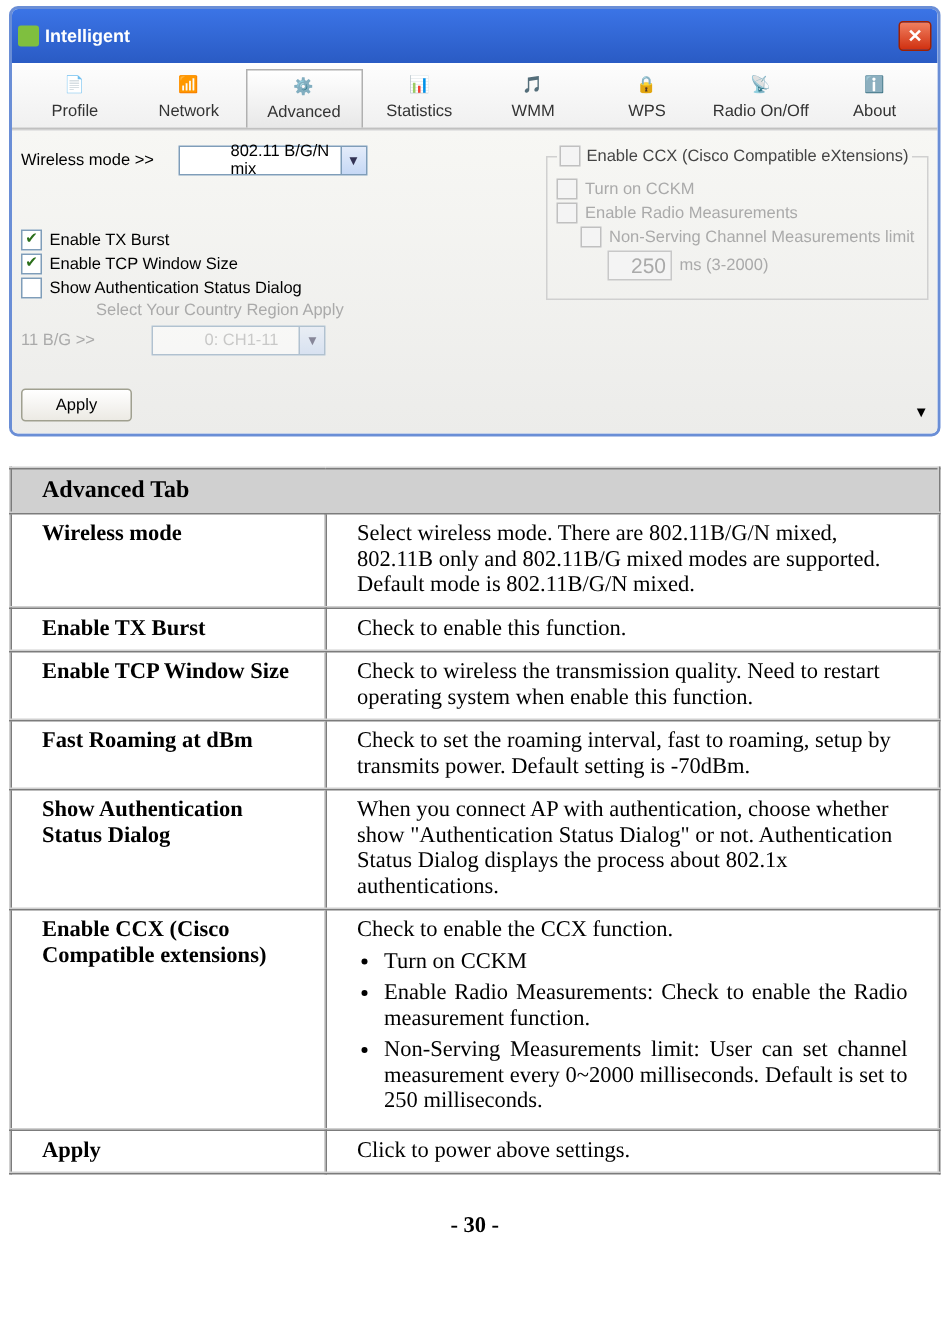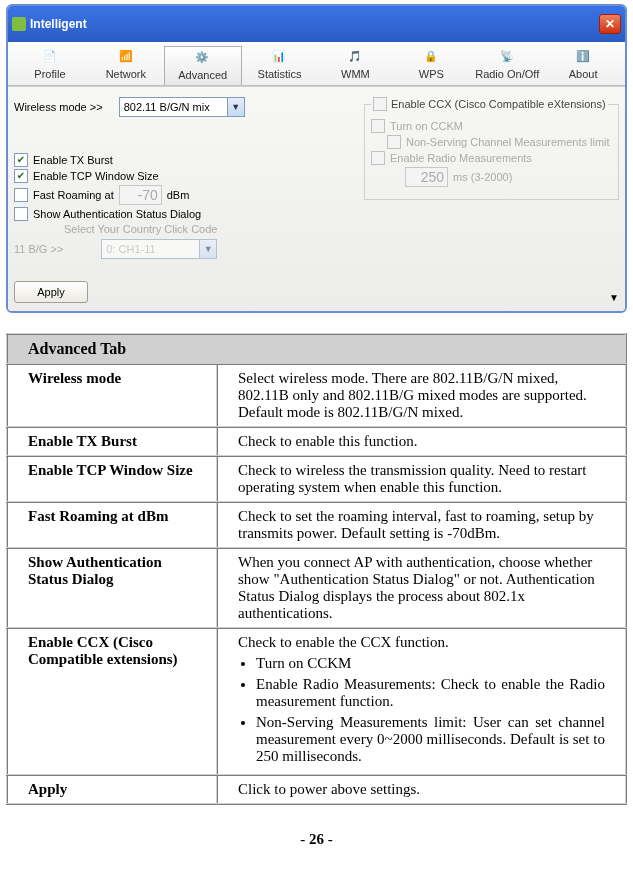--- a/index.html
+++ b/index.html
@@ -97,21 +97,21 @@
   .row label { white-space: nowrap; }
   .dropdown {
     display: inline-flex;
     align-items: center;
     background: #fff;
     border: 1px solid #7f9db9;
     height: 18px;
     font-size: 11px;
     padding-left: 4px;
   }
-  .dropdown .dd-text { flex:1; }
+  .dropdown .dd-text { flex:1;margin-left:30px; }
   .dropdown .dd-arrow {
     width: 16px; height: 100%;
     background: linear-gradient(to bottom,#e4ecfa,#c6d8f5);
     border-left: 1px solid #7f9db9;
     display:flex;align-items:center;justify-content:center;
     color:#335;
     font-size:9px;
   }
   .two-col {
     display: flex;
@@ -276,30 +276,24 @@
           <div class="checkbox-row">
             <span class="cb">✔</span>
             <span>Enable TX Burst</span>
           </div>
           <div class="checkbox-row">
             <span class="cb">✔</span>
             <span>Enable TCP Window Size</span>
           </div>
           <div class="checkbox-row">
             <span class="cb"></span>
-            <span>Fast Roaming at</span>
-            <input class="input-sm" value="-70" style="">
-            <span>dBm</span>
-          </div>
-          <div class="checkbox-row">
-            <span class="cb"></span>
             <span>Show Authentication Status Dialog</span>
           </div>
           <div class="row disabled-text" style="padding-left:50px">
-            <span>Select Your Country Click Code</span>
+            <span>Select Your Country Region Apply</span>
           </div>
           <div class="row disabled-text">
             <span>11 B/G &gt;&gt;</span>
             <span style="width:38px"></span>
             <div class="dropdown" style="width:110px;opacity:.55">
               <span class="dd-text">0: CH1-11</span>
               <span class="dd-arrow">▼</span>
             </div>
           </div>
         </div>
@@ -307,27 +301,27 @@
         <div class="right-col">
           <fieldset class="ccx">
             <legend>
               <span class="cb disabled"></span>
               <span style="color:#444">Enable CCX (Cisco Compatible eXtensions)</span>
             </legend>
             <div class="checkbox-row disabled-text">
               <span class="cb disabled"></span>
               <span>Turn on CCKM</span>
             </div>
+            <div class="checkbox-row disabled-text">
+              <span class="cb disabled"></span>
+              <span>Enable Radio Measurements</span>
+            </div>
             <div class="checkbox-row disabled-text" style="padding-left:16px">
               <span class="cb disabled"></span>
               <span>Non-Serving Channel Measurements limit</span>
-            </div>
-            <div class="checkbox-row disabled-text">
-              <span class="cb disabled"></span>
-              <span>Enable Radio Measurements</span>
             </div>
             <div class="checkbox-row disabled-text" style="padding-left:34px">
               <input class="input-sm" value="250" style="">
               <span>ms (3-2000)</span>
             </div>
           </fieldset>
         </div>
       </div>
 
       <div style="margin-top:18px; display:flex; align-items:flex-end;">
@@ -376,14 +370,14 @@
         </ul>
       </td>
     </tr>
     <tr>
       <td class="lbl">Apply</td>
       <td>Click to power above settings.</td>
     </tr>
   </tbody>
     </table>
 
-  <div class="page-num">- 26 -</div>
+  <div class="page-num">- 30 -</div>
 </div>
 
 </body></html>

